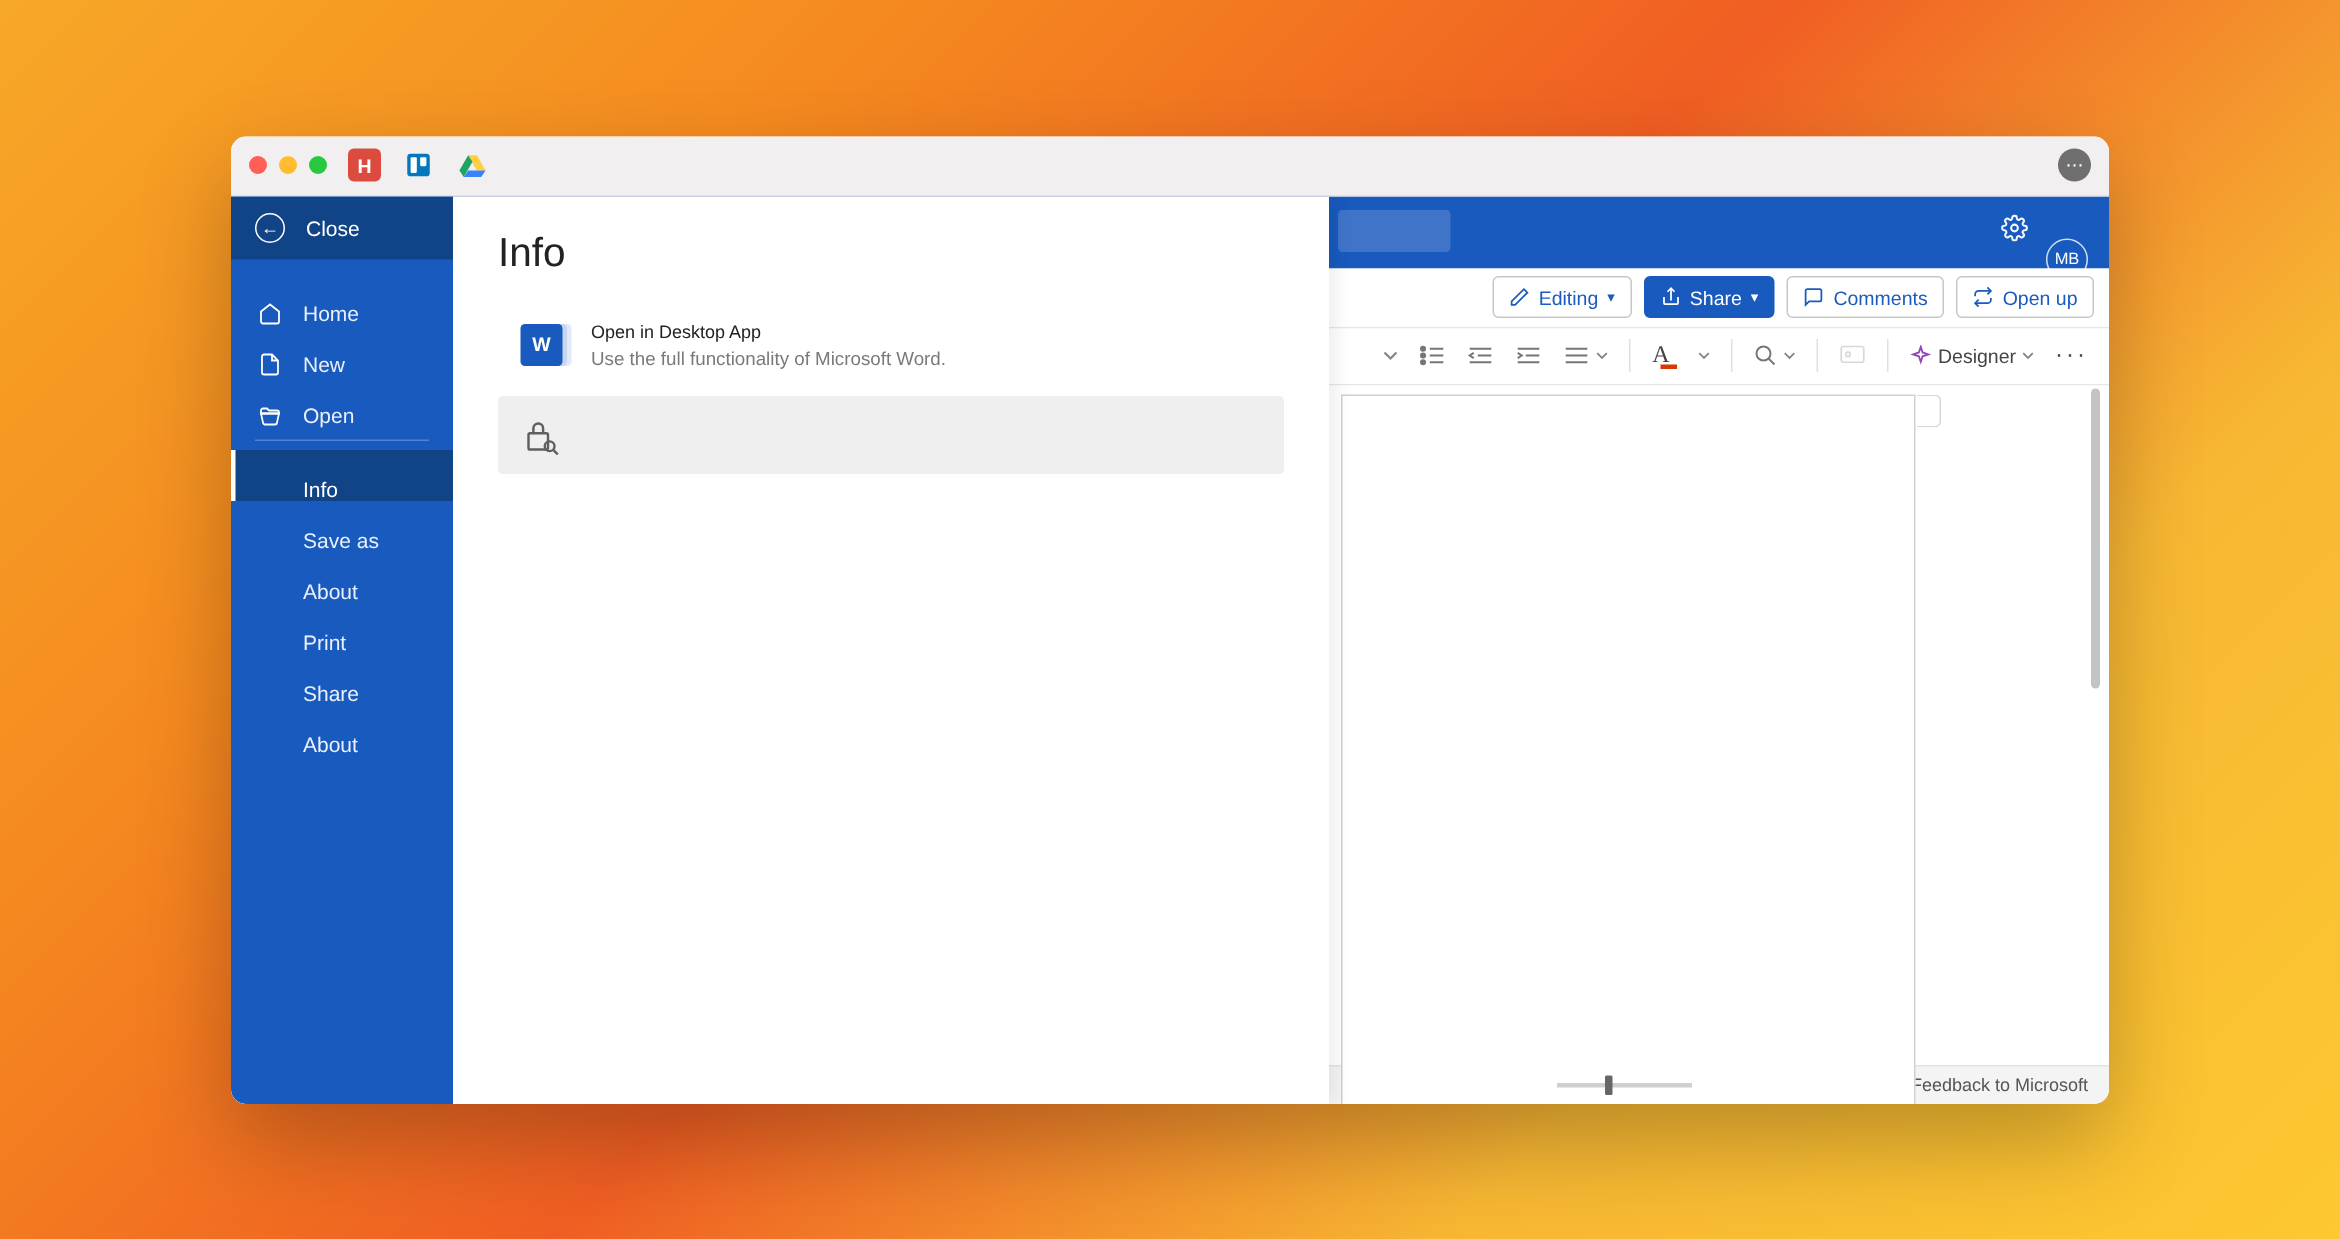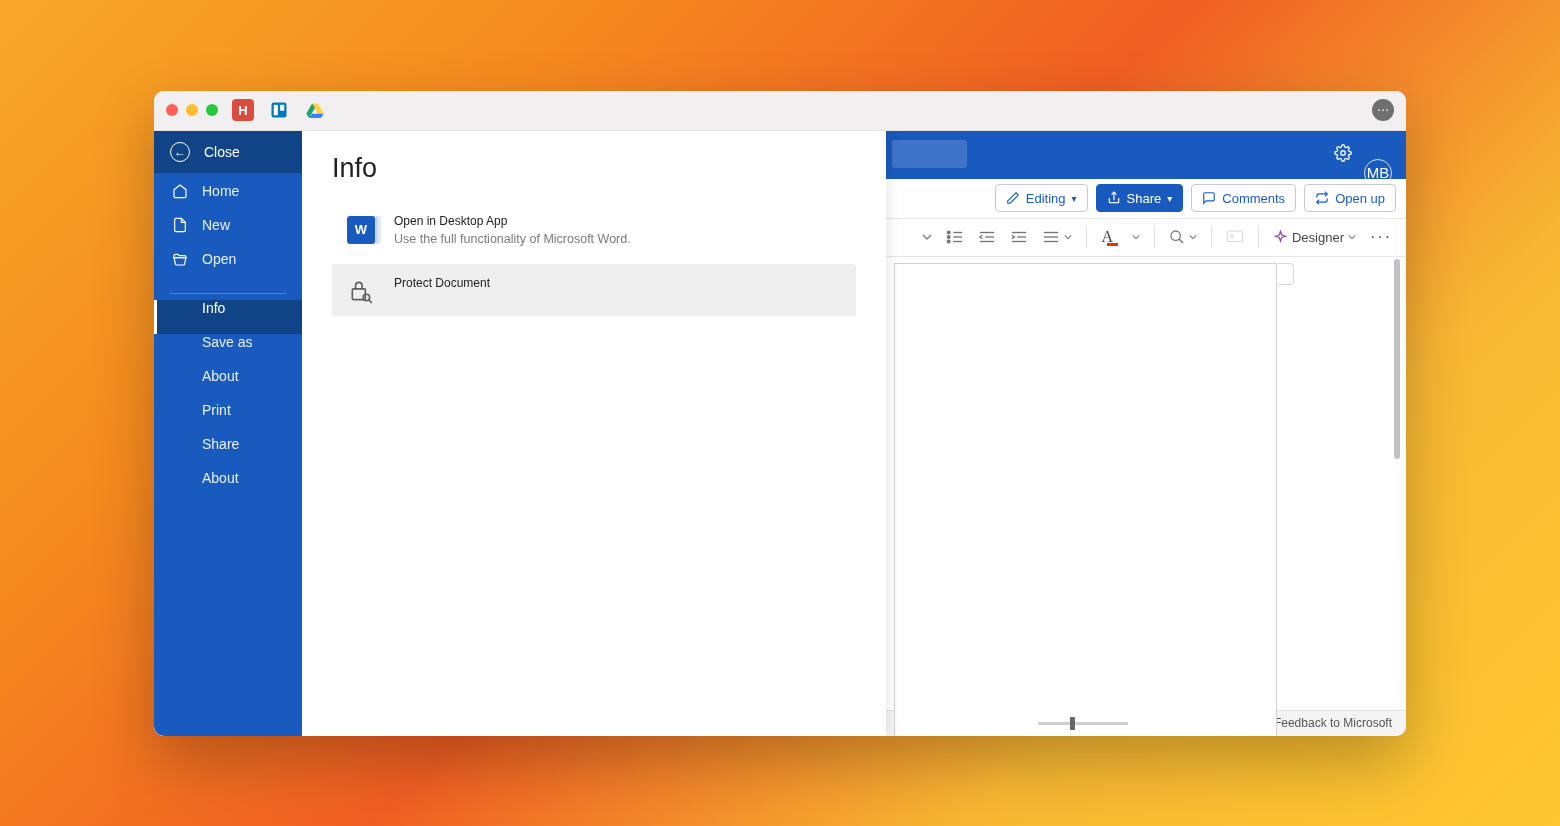--- a/index.html
+++ b/index.html
@@ -48,21 +48,21 @@
   
   .word-bg {
     position:absolute; left:0; right:0; top:0; bottom:0;
     display:flex; flex-direction:column;
   }
   .word-header {
     height: 48px; background:#185abd;
     display:flex; align-items:center; justify-content:flex-end; padding:0 14px; gap:12px;
   }
   .gear { color:#fff; opacity:.95; }
-  .avatar { width:28px;height:28px;border-radius:50%;border:1.5px solid rgba(255,255,255,.8); color:#fff; font-size:15px; display:flex;align-items:center;justify-content:center;margin-top:36px;}
+  .avatar { width:28px;height:28px;border-radius:50%;border:1.5px solid rgba(255,255,255,.8); color:#fff; font-size:11px; display:flex;align-items:center;justify-content:center;margin-top:36px;}
   .title-box { position:absolute; left:738px; top:9px; width:75px; height:28px; background:#3f74c9; border-radius:3px;}
   .word-actions {
     height: 40px; background:#fff; border-bottom:1px solid #e6e6e6;
     display:flex; align-items:center; justify-content:flex-end; padding:0 10px; gap:8px;
   }
   .pill {
     height:28px; display:flex; align-items:center; gap:6px;
     padding:0 10px; border:1px solid #c7c7c7; border-radius:4px;
     font-size:13px; color:#1b5bbf; background:#fff; cursor:pointer;
   }
@@ -104,21 +104,21 @@
     width: 148px; background:#185abd; color:#fff;
     display:flex; flex-direction:column;
   }
   .bs-close {
     height:42px; background:#104487;
     display:flex; align-items:center; gap:14px; padding:0 16px;
     font-size:14px; margin:0 0 10px 0; cursor:pointer;
   }
   .bs-close .circ { width:20px;height:20px;border:1.5px solid #fff;border-radius:50%;display:flex;align-items:center;justify-content:center;font-size:12px;}
   .bs-item {
-    height:34px; display:flex; align-items:flex-start; gap:14px; padding:0 18px;
+    height:34px; display:flex; align-items:flex-end; gap:14px; padding:0 18px;
     font-size:14px; color:#eaf0fa; cursor:pointer;
   }
   .bs-item.selected { background:#104487; border-left:3px solid #fff; padding-left:15px; color:#fff;}
   .bs-sep { height:1px; background:rgba(255,255,255,.25); margin:8px 16px 6px; }
   .bs-content {
     flex:1; padding: 22px 30px;
   }
   .bs-title { font-size:27px; font-weight:400; color:#222; margin-bottom:18px; }
   .info-card {
     display:flex; gap:18px; align-items:flex-start;
@@ -380,21 +380,20 @@
           <div class="info-card hover">
             <div class="ico">
               <svg width="26" height="26" viewBox="0 0 24 24" fill="none" stroke="#5f5f5f" stroke-width="1.5">
                   <rect x="4" y="10" width="12" height="10" rx="1"></rect>
                   <path d="M7 10V7a3 3 0 116 0v3"></path>
                   <circle cx="17" cy="18" r="3"></circle>
                   <line x1="19.5" y1="20.5" x2="22" y2="23"></line>
                 </svg>
             </div>
             <div>
-              <h3>Protect Document</h3>
             </div>
           </div>
 
 
         </div>
       </div>
 
     </div>
   </div>
 </div>

